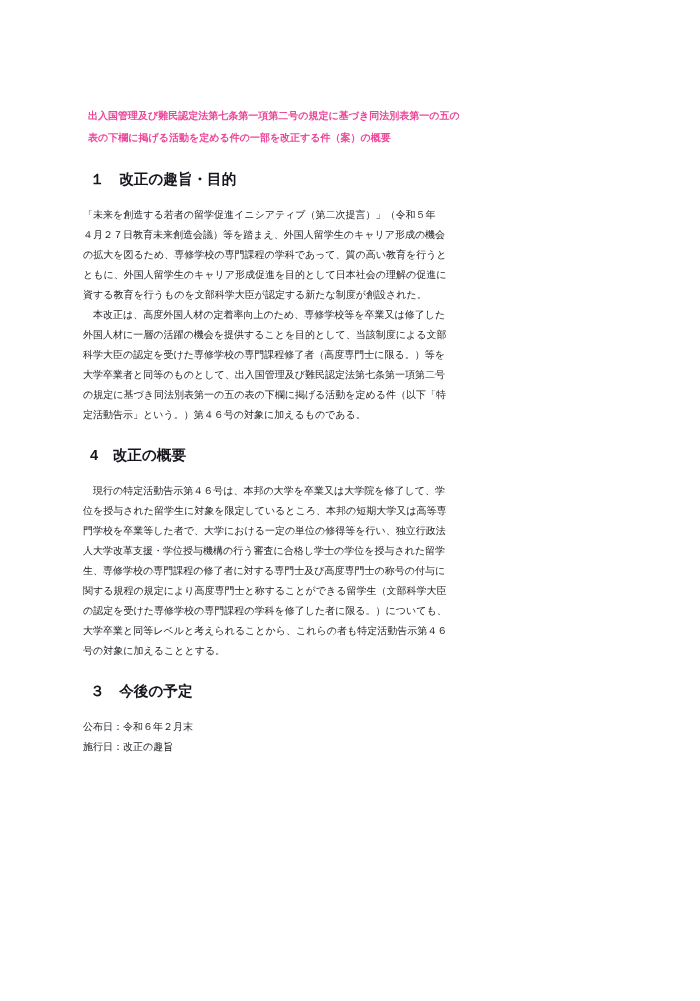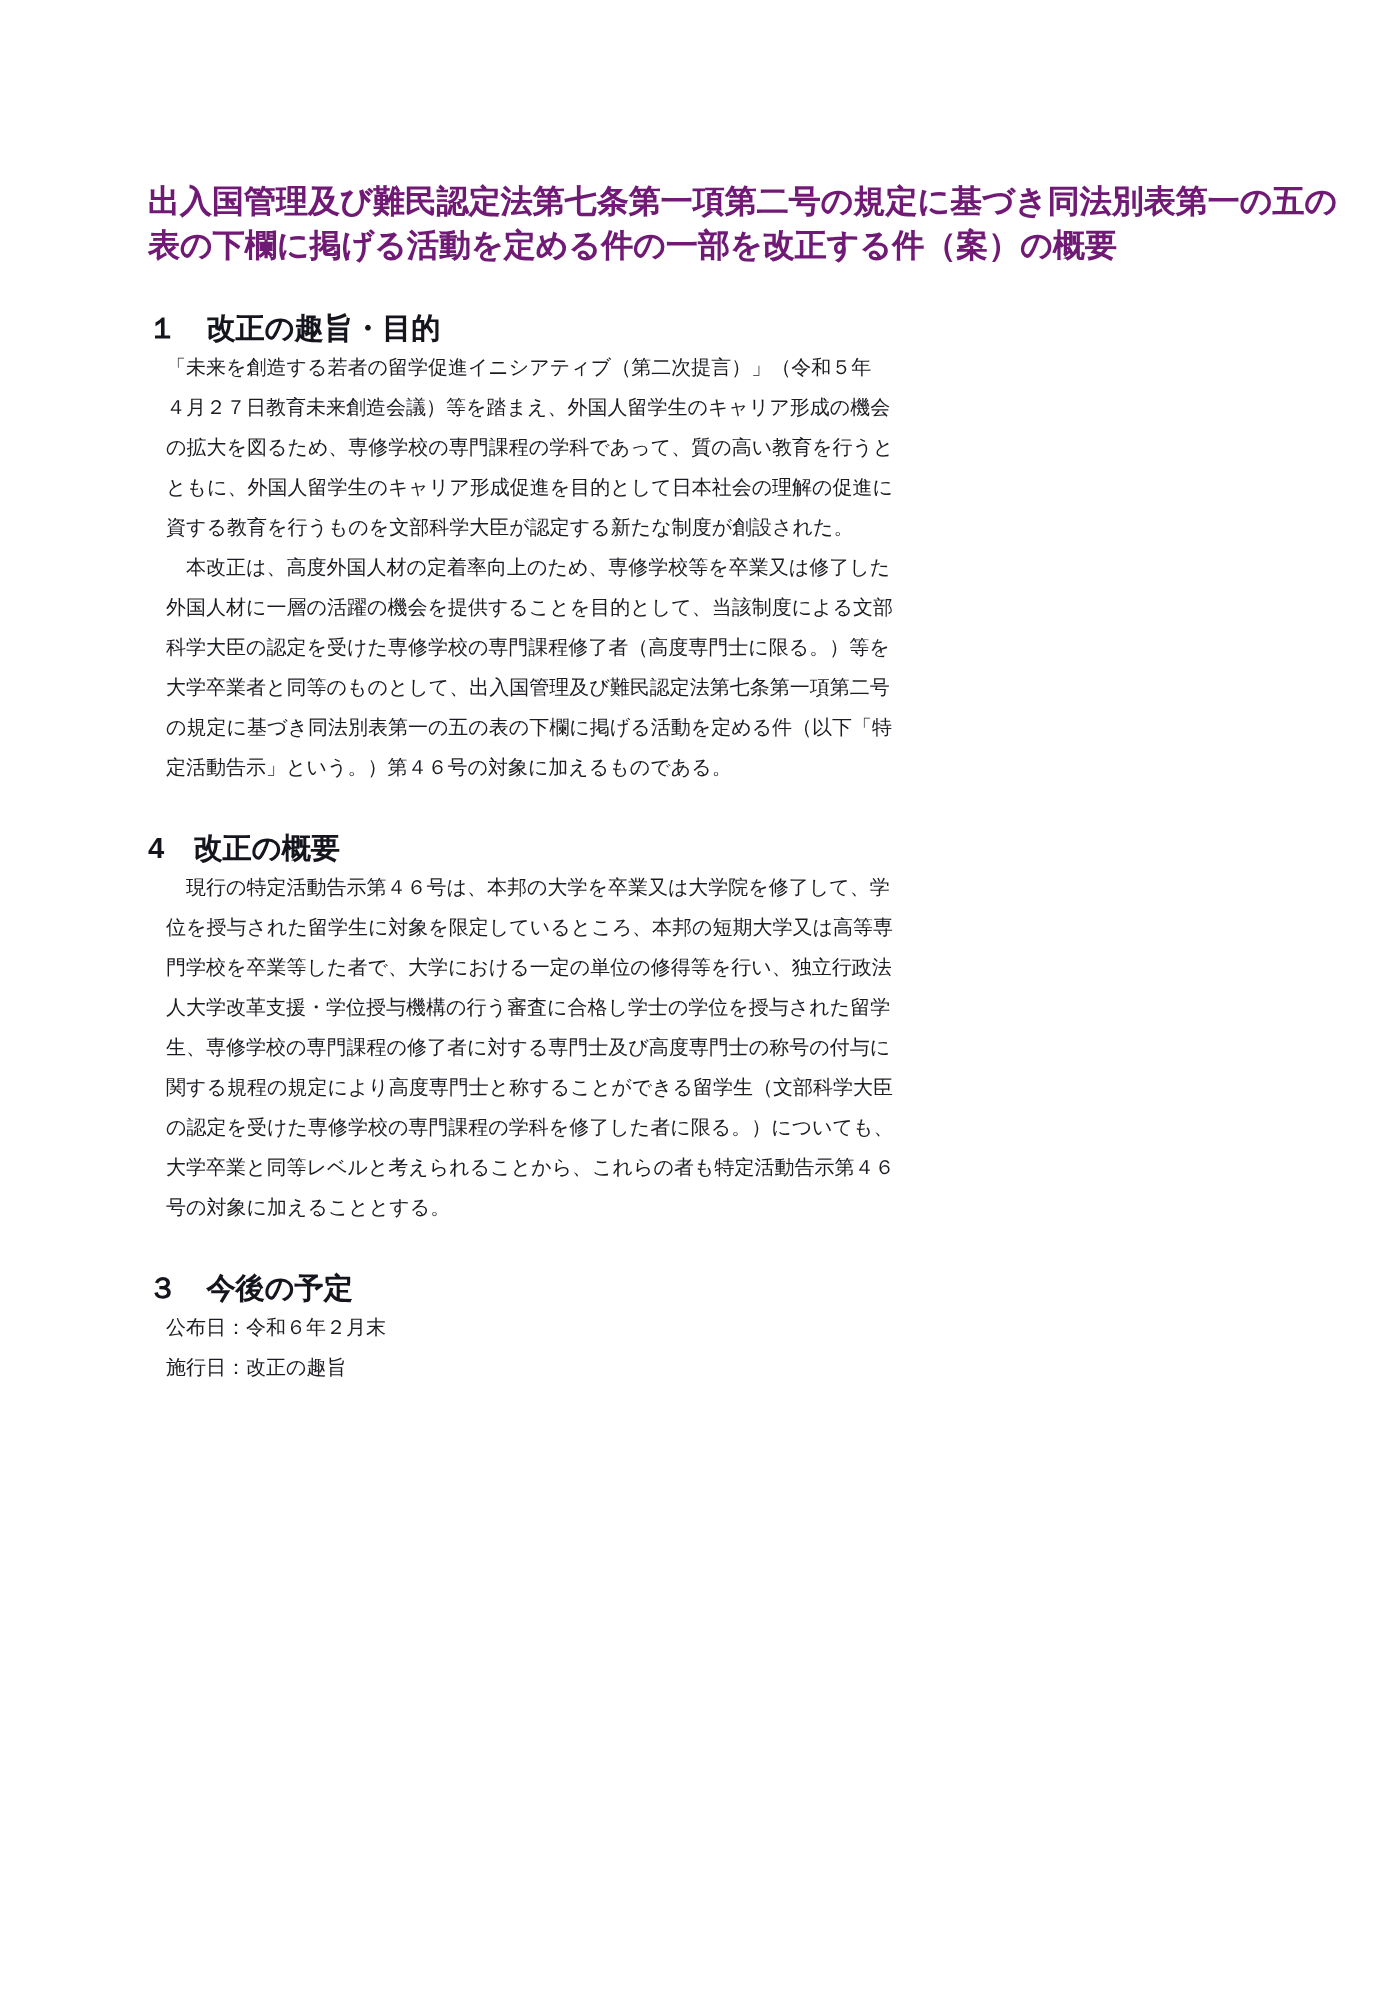--- a/index.html
+++ b/index.html
@@ -14,33 +14,33 @@
     color: #1b1b22;
   }
   .page {
     box-sizing: border-box;
     width: 700px;
     height: 1001px;
     padding: 91px 40px 40px 74px;
     background: #ffffff;
   }
   .doc-title {
-    margin: 0;
+    margin: 14px;
     font-family: "Liberation Sans", "DejaVu Sans", sans-serif;
     font-weight: bold;
-    font-size: 16px;
+    font-size: 10px;
     line-height: 22px;
     white-space: pre;
-    color: #701a75;
+    color: #ec4899;
   }
   .section {
     margin-top: 20px;
   }
   .section-heading {
-    margin: 0;
+    margin: 16px;
     font-family: "Liberation Sans", "DejaVu Sans", sans-serif;
     font-weight: bold;
     font-size: 14.6px;
     line-height: 20px;
     white-space: pre;
     color: #15151d;
   }
   .section-body {
     margin: 0 0 0 9px;
     font-family: "Liberation Serif", "DejaVu Serif", serif;

